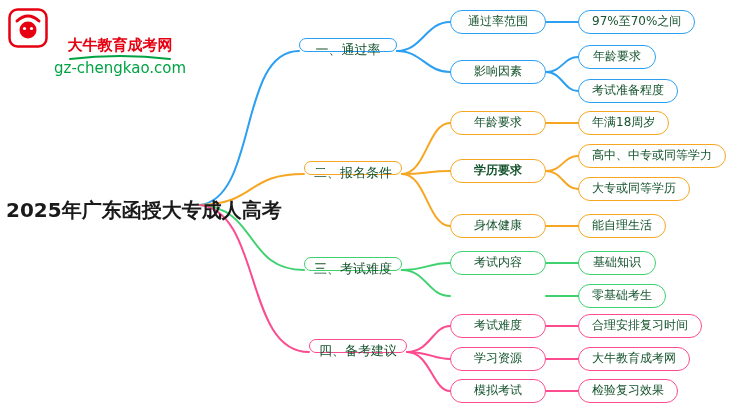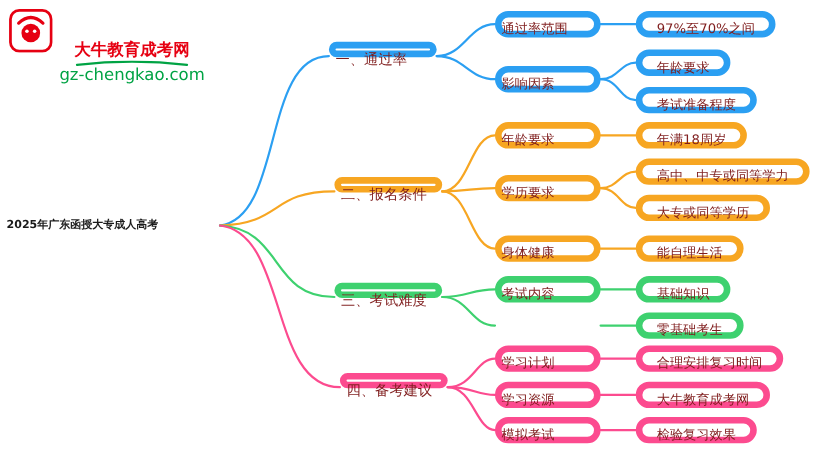--- a/index.html
+++ b/index.html
@@ -2,30 +2,30 @@
 <html><head>
 <meta charset="utf-8">
 <style>
   html,body{margin:0;padding:0;background:#fff;}
   #stage{
     position:relative;width:750px;height:410px;background:#fff;overflow:hidden;
     font-family:"DejaVu Sans","Liberation Sans",sans-serif;
   }
   .edges{position:absolute;left:0;top:0;z-index:0;}
   .node{
-    position:absolute;z-index:2;background:#fff;border:6px solid #14b8a6;
-    border-radius:13px;text-align:left;font-size:12px;color:#7f1d1d;
+    position:absolute;z-index:2;background:#fff;border:1px solid #14b8a6;
+    border-radius:13px;text-align:center;font-size:12px;color:#14532d;
     line-height:20px;height:24px;box-sizing:border-box;white-space:nowrap;
   }
   .branch{width:98px;height:14px;line-height:22px;font-size:13px;border-radius:13px;}
   .mid{width:96px;}
   .leaf{padding:0 13px;min-width:78px;}
   .root{
     position:absolute;z-index:2;left:6px;top:197px;width:196px;
-    font-size:10px;font-weight:bold;color:#1a1a1a;white-space:nowrap;letter-spacing:0px;
+    font-size:20px;font-weight:bold;color:#1a1a1a;white-space:nowrap;letter-spacing:0px;
   }
   .logo{position:absolute;left:8px;top:8px;z-index:2;display:flex;align-items:flex-start;gap:6px;}
   .logo-text{display:flex;flex-direction:column;align-items:center;margin-top:28px;}
   .logo-name{font-size:15px;font-weight:bold;color:#e60012;line-height:18px;}
   .logo-url{font-size:15px;color:#00a344;line-height:13px;}
   .swoosh{margin:1px 0;}
 </style>
 </head>
 <body>
 
@@ -86,24 +86,24 @@
   <div class="root">2025年广东函授大专成人高考</div>
 
   <div class="node branch" style="left: 299px; top: 38px; border-color: rgb(43, 159, 242);">一、通过率</div>
   <div class="node branch" style="left: 304px; top: 161px; border-color: rgb(247, 166, 34);">二、报名条件</div>
   <div class="node branch" style="left: 304px; top: 257px; border-color: rgb(62, 209, 111);">三、考试难度</div>
   <div class="node branch" style="left: 309px; top: 339px; border-color: rgb(252, 75, 143);">四、备考建议</div>
 
   <div class="node mid" style="left: 450px; top: 10px; border-color: rgb(43, 159, 242);">通过率范围</div>
   <div class="node mid" style="left: 450px; top: 60px; border-color: rgb(43, 159, 242);">影响因素</div>
   <div class="node mid" style="left: 450px; top: 111px; border-color: rgb(247, 166, 34);">年龄要求</div>
-  <div class="node mid" style="left: 450px; top: 159px; border-color: rgb(247, 166, 34);">学历要求</div>
+  <div class="node mid" style="left: 450px; top: 159px; border-color: rgb(247, 166, 34); font-weight: bold;">学历要求</div>
   <div class="node mid" style="left: 450px; top: 214px; border-color: rgb(247, 166, 34);">身体健康</div>
   <div class="node mid" style="left: 450px; top: 251px; border-color: rgb(62, 209, 111);">考试内容</div>
-  <div class="node mid" style="left: 450px; top: 314px; border-color: rgb(252, 75, 143);">学习计划</div>
+  <div class="node mid" style="left: 450px; top: 314px; border-color: rgb(252, 75, 143);">考试难度</div>
   <div class="node mid" style="left: 450px; top: 347px; border-color: rgb(252, 75, 143);">学习资源</div>
   <div class="node mid" style="left: 450px; top: 379px; border-color: rgb(252, 75, 143);">模拟考试</div>
 
   <div class="node leaf" style="left: 578px; top: 10px; border-color: rgb(43, 159, 242);">97%至70%之间</div>
   <div class="node leaf" style="left: 578px; top: 45px; border-color: rgb(43, 159, 242);">年龄要求</div>
   <div class="node leaf" style="left: 578px; top: 79px; border-color: rgb(43, 159, 242);">考试准备程度</div>
   <div class="node leaf" style="left: 578px; top: 111px; border-color: rgb(247, 166, 34);">年满18周岁</div>
   <div class="node leaf" style="left: 578px; top: 144px; border-color: rgb(247, 166, 34);">高中、中专或同等学力</div>
   <div class="node leaf" style="left: 578px; top: 177px; border-color: rgb(247, 166, 34);">大专或同等学历</div>
   <div class="node leaf" style="left: 578px; top: 214px; border-color: rgb(247, 166, 34);">能自理生活</div>

